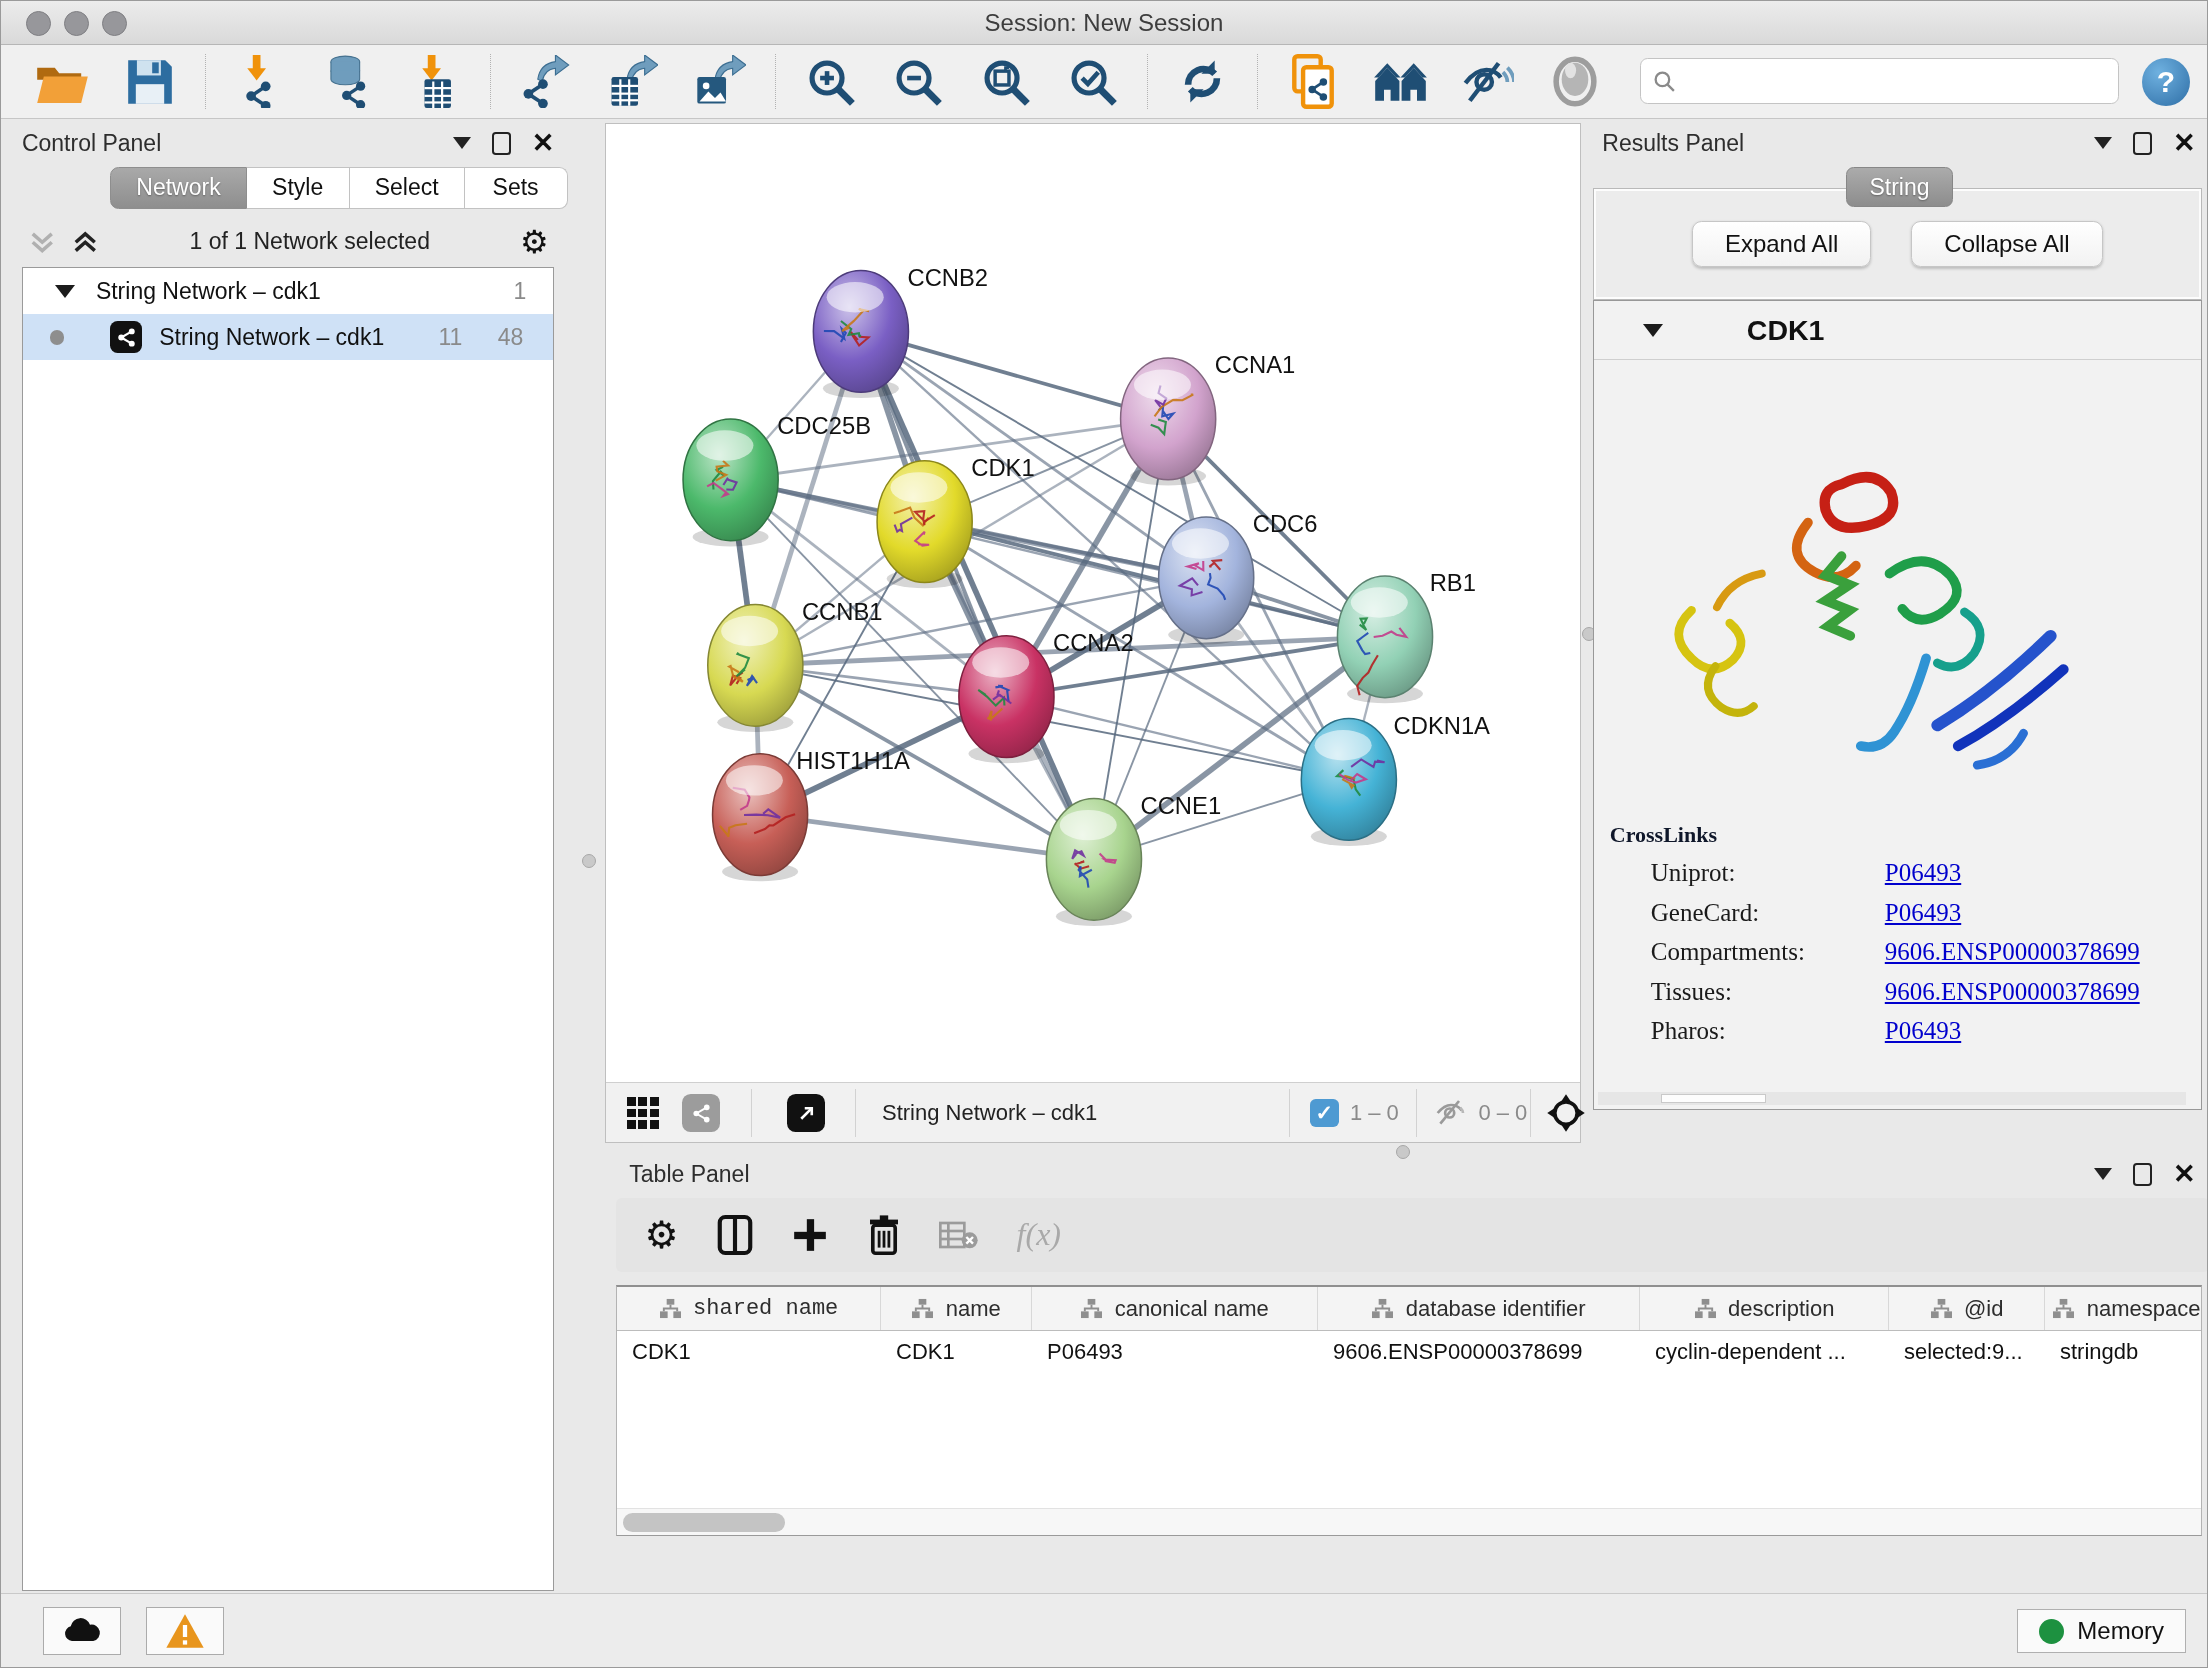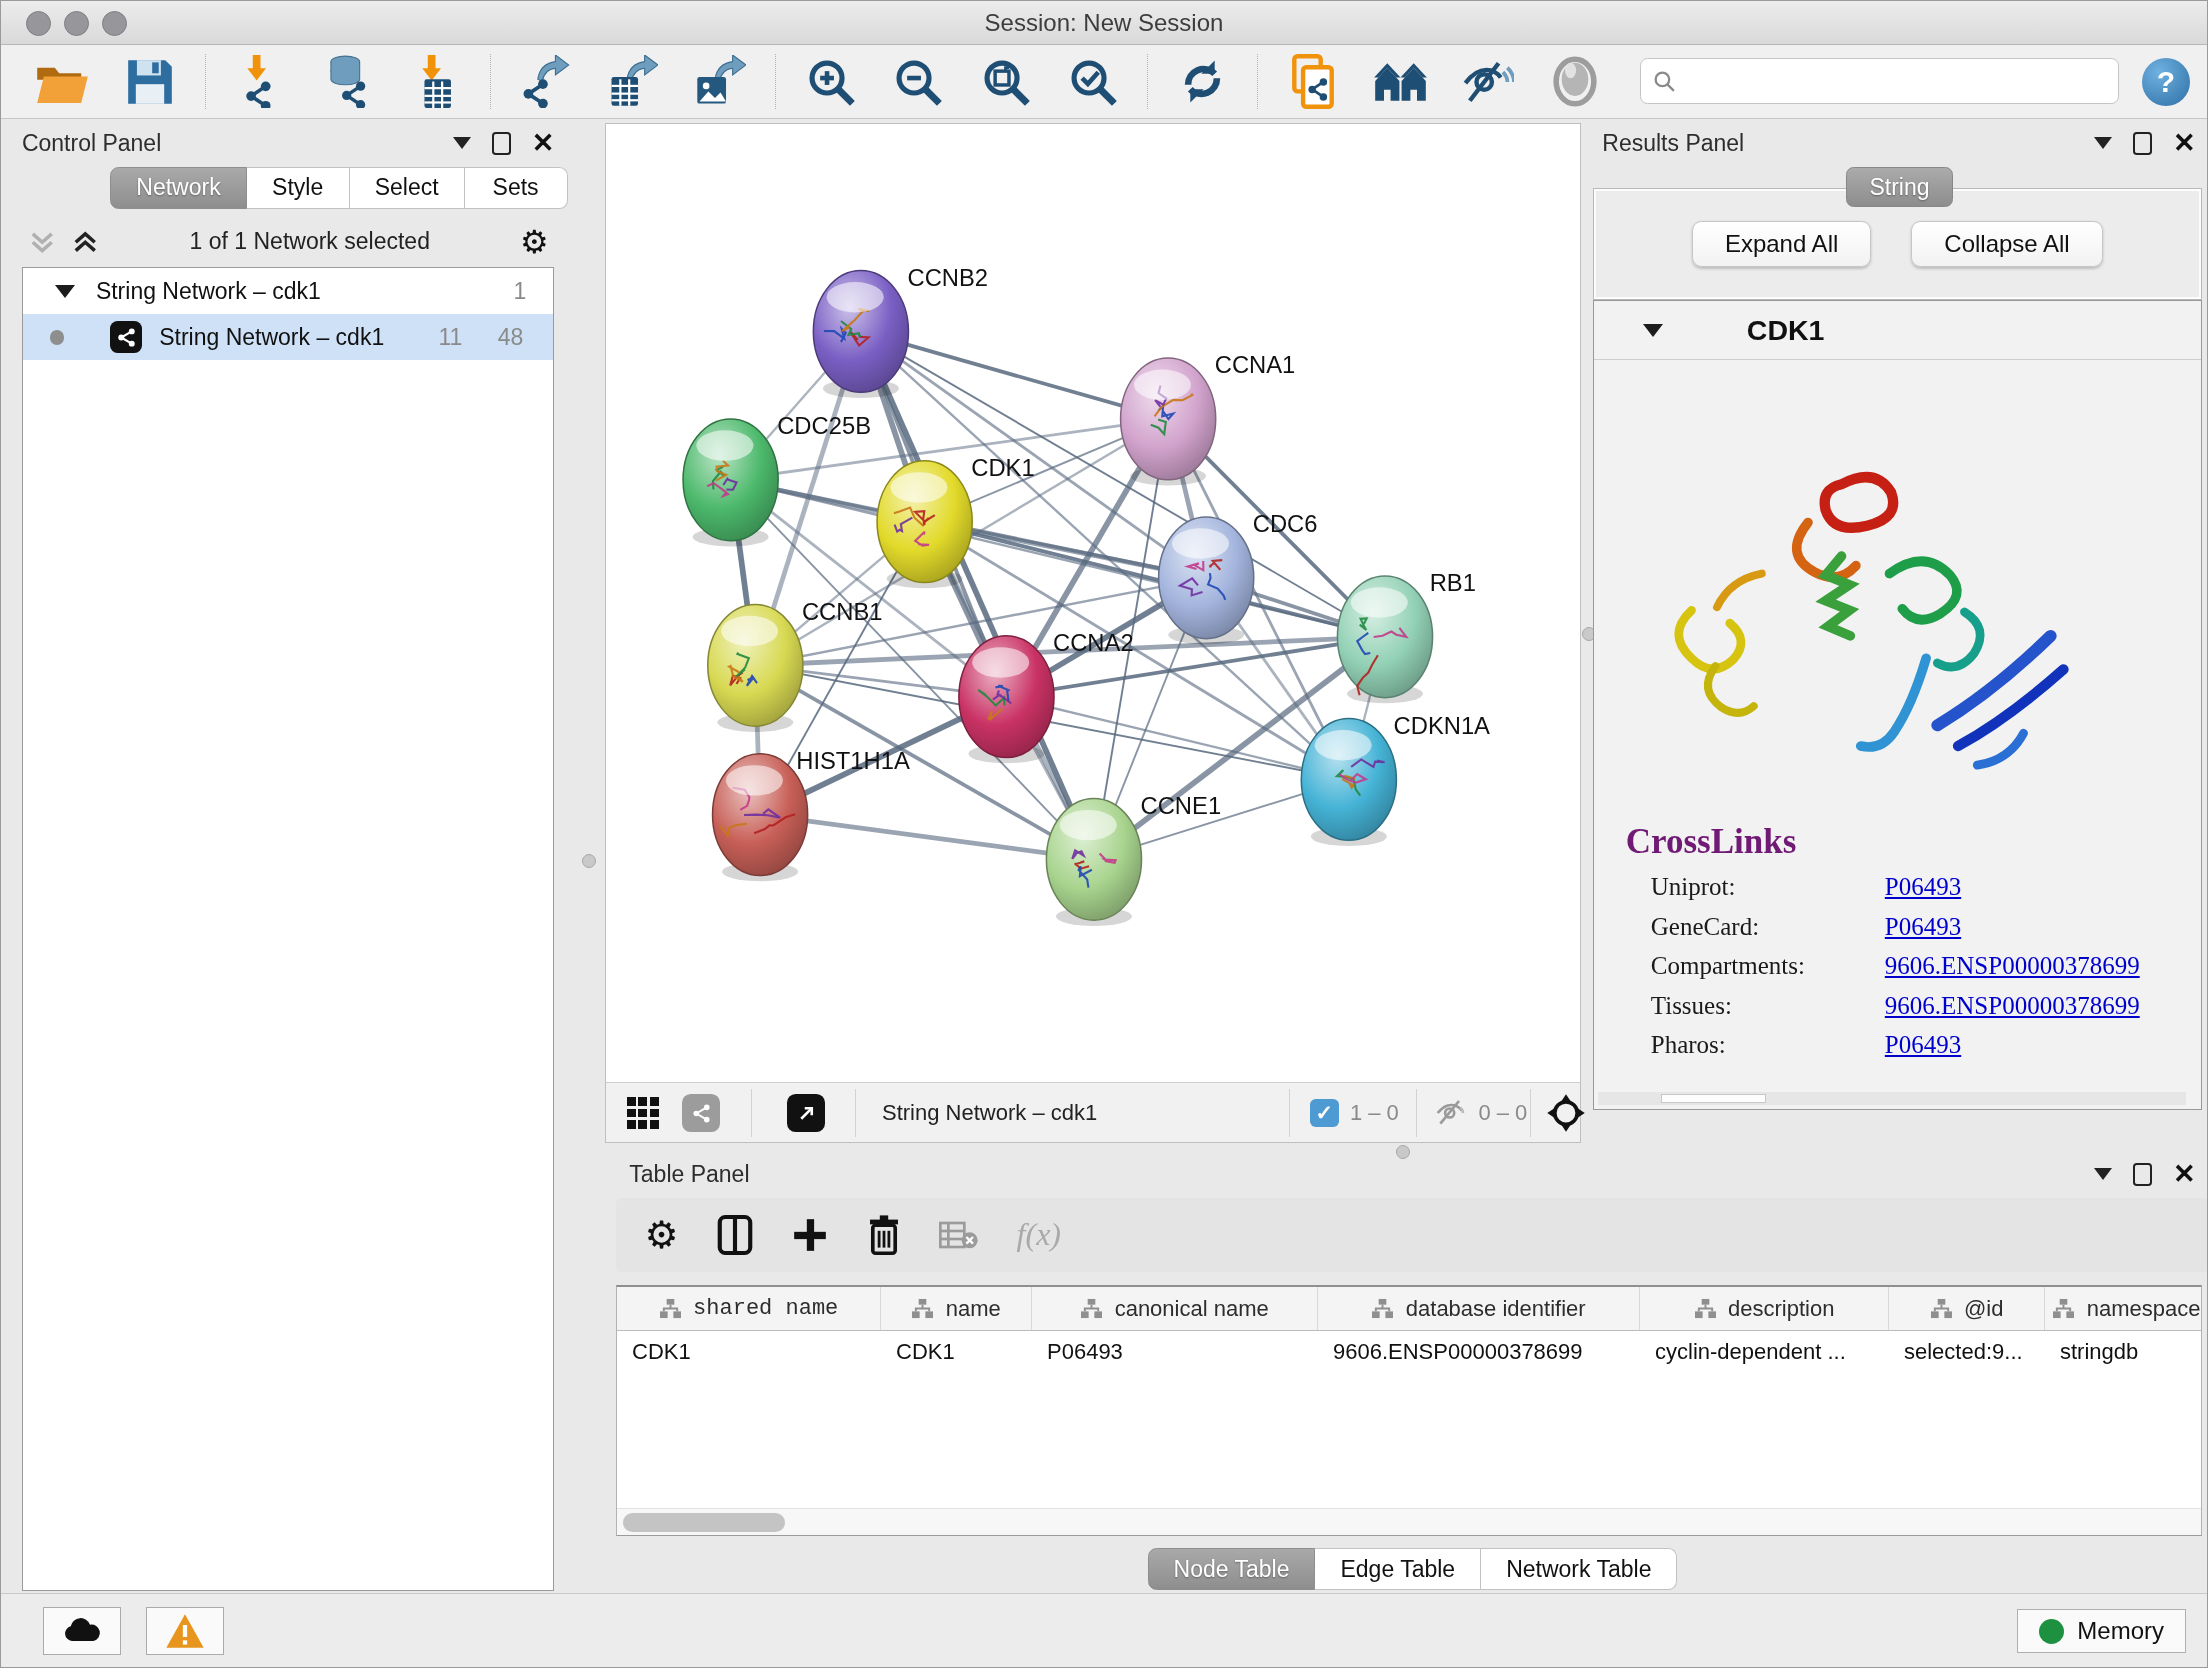--- a/index.html
+++ b/index.html
@@ -79,21 +79,21 @@
   .rp-box1 { position:absolute; left:3.8px; top:65px; width:609px; height:112px; background:#ececec;
     border:1.9px solid #b9b9b9; box-shadow:inset 0 0 0 1.9px #fdfdfd; display:flex; align-items:center; justify-content:center; gap:40px; }
   .rp-btn { background:linear-gradient(#ffffff,#f2f2f2); border:1px solid #c6c6c6; border-radius:9.5px;
     box-shadow:0 1.9px 2.9px rgba(0,0,0,.2); font-size:24px; color:#111; padding:7.6px 32px; }
   .rp-box2 { position:absolute; left:3.8px; top:177px; width:609px; height:810px; background:#f2f2f2;
     border:1.9px solid #989898; }
   .rp-gene-row { height:59px; display:flex; align-items:center; border-bottom:1.9px solid #cfcfcf; }
   .rp-gene { font-size:28.5px; font-weight:bold; color:#111; margin-left:84px; }
   .rp-desc { font-size:24px; color:#111; margin:25px 0 0 27px; }
   .crosslinks { position:absolute; left:0px; top:521px; width:100%; font-family:"Liberation Serif",serif; }
-  .cl-title { font-size:35px; font-weight:bold; color:#701a75; margin-left:32px; }
+  .cl-title { font-size:22px; font-weight:bold; color:#0f172a; margin-left:16px; }
   .cl-row { display:flex; margin:11.4px 0 0 57px; font-size:25px; }
   .cl-label { width:234px; color:#1a1a1a; }
   .cl-val { color:#0000cd; text-decoration:underline; }
   .rp-scroll { position:absolute; left:3.8px; bottom:3.8px; width:97%; height:13.3px; background:#e6e6e6; }
   .rp-thumb { position:absolute; left:63px; top:1.9px; width:105px; height:9.5px; background:#fdfdfd; border:1px solid #c9c9c9; }
 
   
   .grip { position:absolute; width:14.3px; height:14.3px; border-radius:50%; background:#c9c9c9; border:1px solid #a8a8a8; }
 
   
@@ -860,25 +860,20 @@
           <div class="dt-cell" style="width: 322px;">9606.ENSP00000378699</div>
           <div class="dt-cell" style="width: 249px;">cyclin-dependent ...</div>
           <div class="dt-cell" style="width: 156px;">selected:9...</div>
           <div class="dt-cell" style="width: 164px;">stringdb</div>
         </div>
       </div>
     <div class="dt-scroll">
         <div class="dt-thumb"></div>
       </div>
   </div>
-  <div class="tp-tabs seg" id="tp-tabs">
-      <div class="tab sel">Node Table</div>
-      <div class="tab">Edge Table</div>
-      <div class="tab">Network Table</div>
-    </div>
 </div>
 
 <div class="statusbar">
   <div class="sb-btn" style="left:42px">
     <svg width="46" height="30" viewBox="0 0 36 24">
       <path d="M10 20 a6 6 0 0 1 -1 -11.8 a8 8 0 0 1 15.4 -1.2 a5.5 5.5 0 0 1 2.6 13 z" fill="#111"></path>
     </svg>
   </div>
   <div class="sb-btn" style="left:145px">
     <svg width="40" height="36" viewBox="0 0 30 27">

